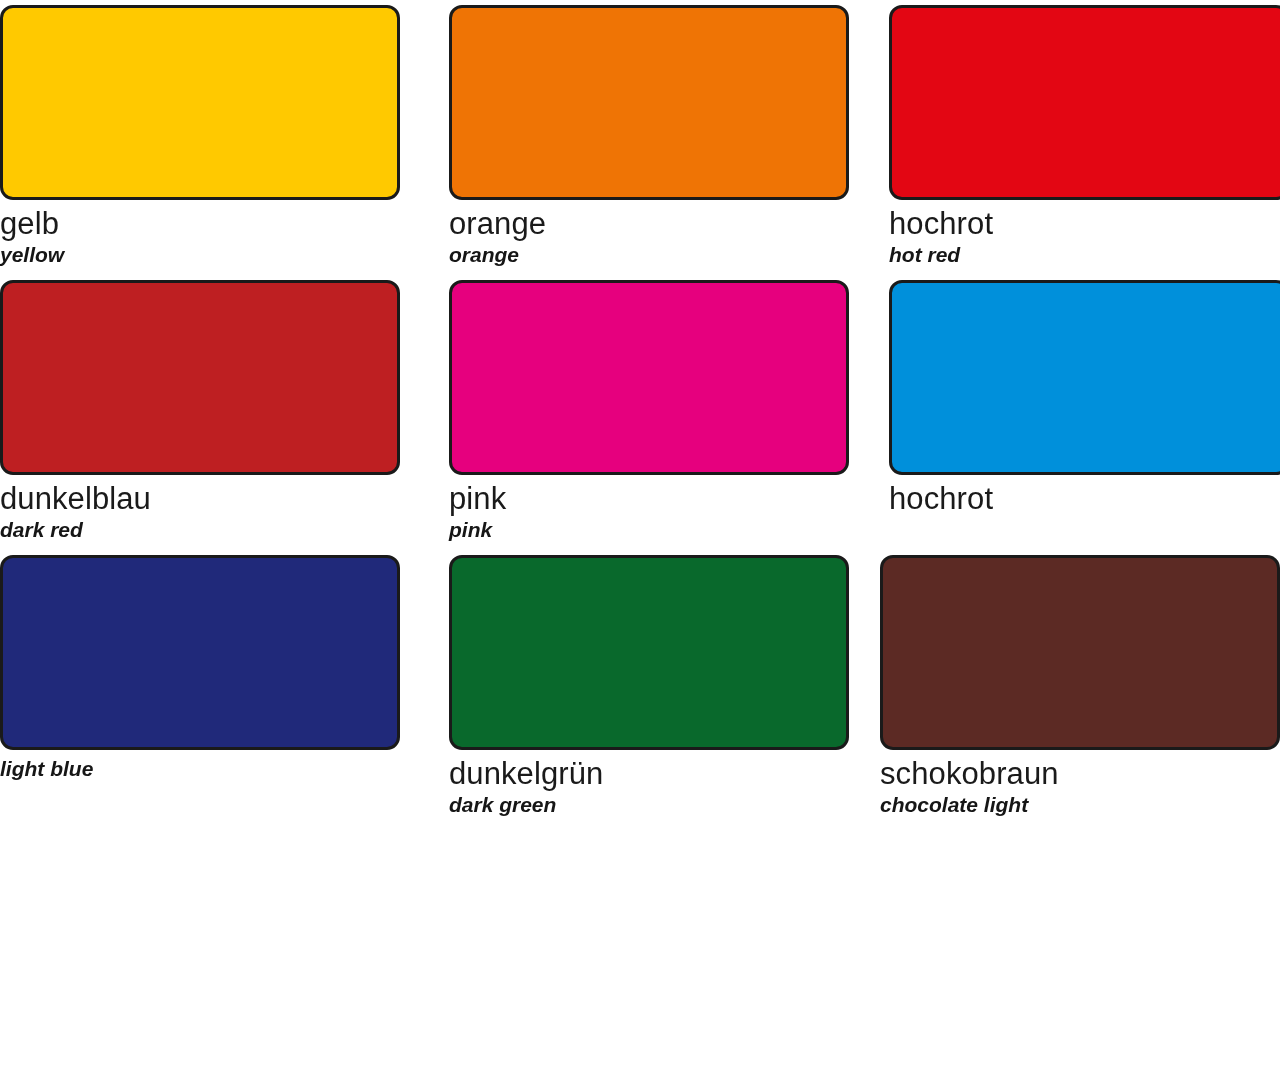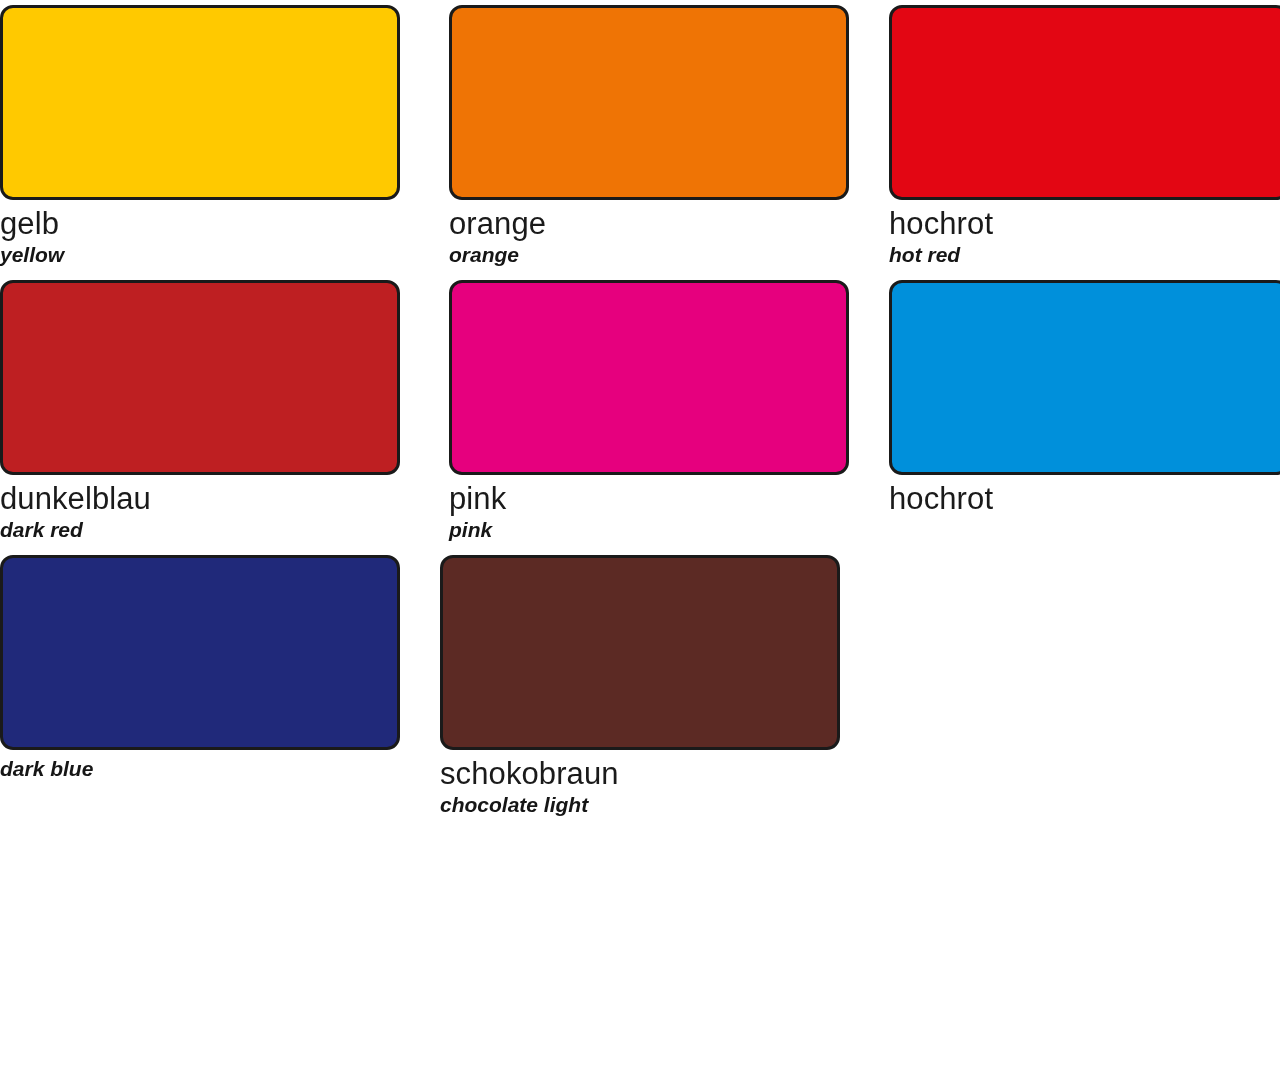--- a/index.html
+++ b/index.html
@@ -98,24 +98,29 @@
     <div class="label-en">pink</div>
   </div>
 
   <div class="swatch-cell cell-col3">
     <div class="chip" style="background: rgb(0, 144, 219); border-color: rgb(26, 26, 26);"></div>
     <div class="label-de">hochrot</div>
   </div>
 
   <div class="swatch-cell cell-col1">
     <div class="chip" style="background: rgb(32, 41, 122); border-color: rgb(26, 26, 26);"></div>
-    <div class="label-en">dark blue</div>
+    <div class="label-en">light blue</div>
   </div>
 
 
+  <div class="swatch-cell cell-col3">
+    <div class="chip" style="background: rgb(9, 105, 44); border-color: rgb(26, 26, 26);"></div>
+    <div class="label-de">dunkelgrün</div>
+    <div class="label-en">dark green</div>
+  </div>
 
   <div class="swatch-cell cell-col1">
     <div class="chip" style="background: rgb(92, 42, 36); border-color: rgb(26, 26, 26);"></div>
     <div class="label-de">schokobraun</div>
     <div class="label-en">chocolate light</div>
   </div>
 
   <div class="swatch-cell cell-col2 empty-cell"></div>
   <div class="swatch-cell cell-col3 empty-cell"></div>
 

